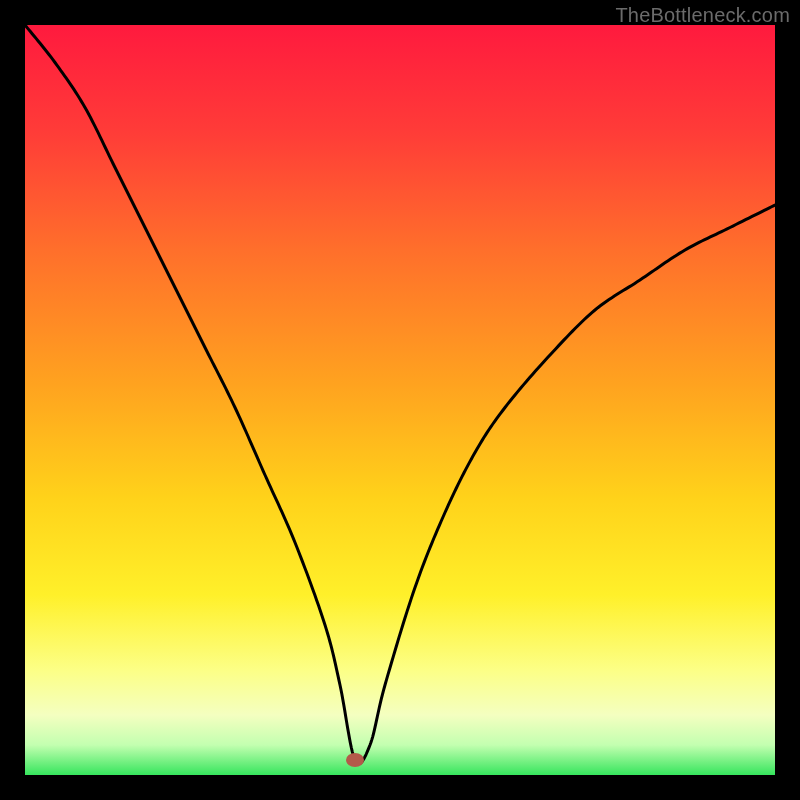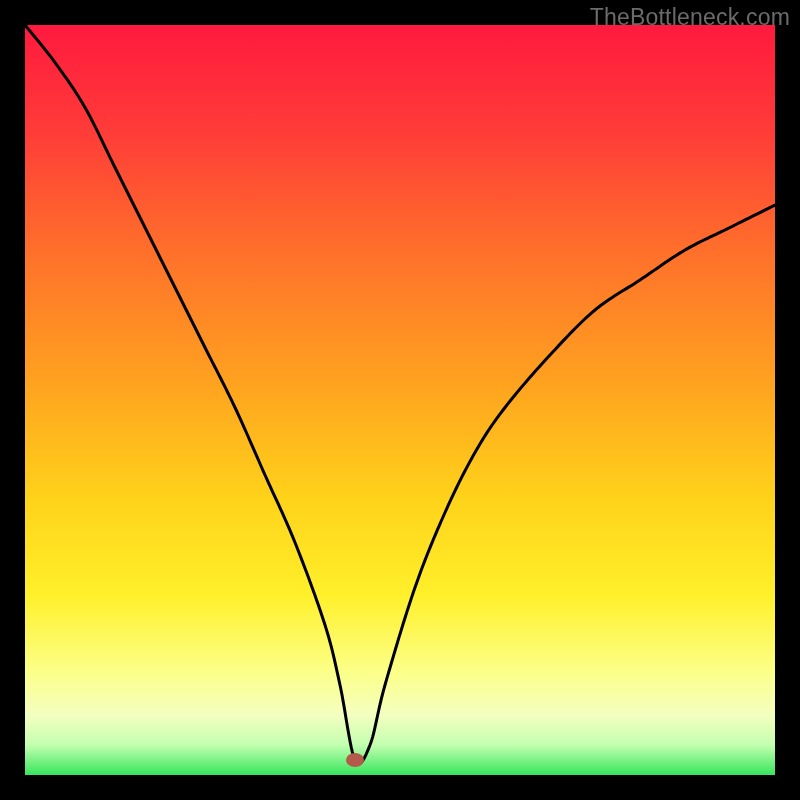--- a/index.html
+++ b/index.html
@@ -15,21 +15,21 @@
     position: relative;
     width: 800px;
     height: 800px;
     background: #000;
   }
   .watermark {
     position: absolute;
     top: 4px;
     right: 10px;
     color: #6b6b6b;
-    font-size: 23px;
+    font-size: 20px;
     font-weight: 400;
     letter-spacing: 0.2px;
     z-index: 5;
     user-select: none;
   }
   svg.plot {
     position: absolute;
     left: 25px;
     top: 25px;
     width: 750px;

